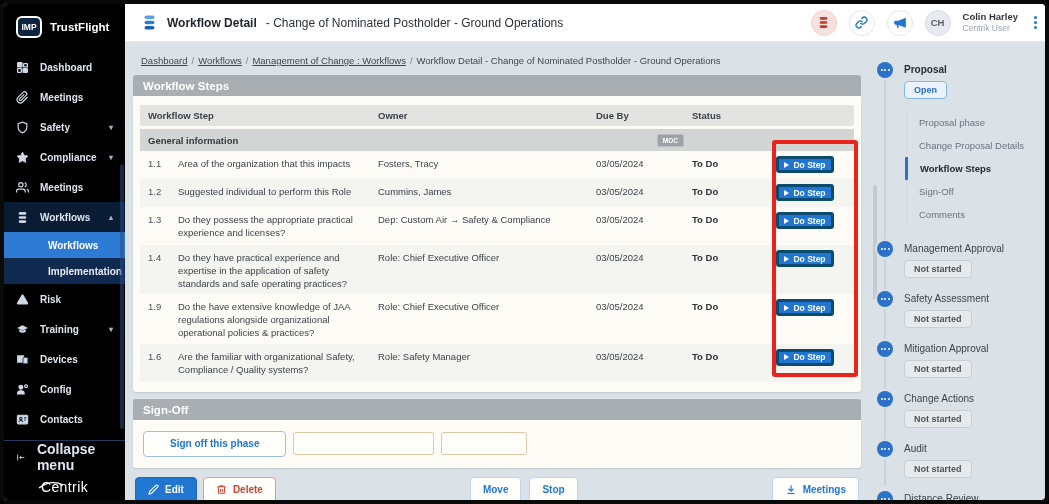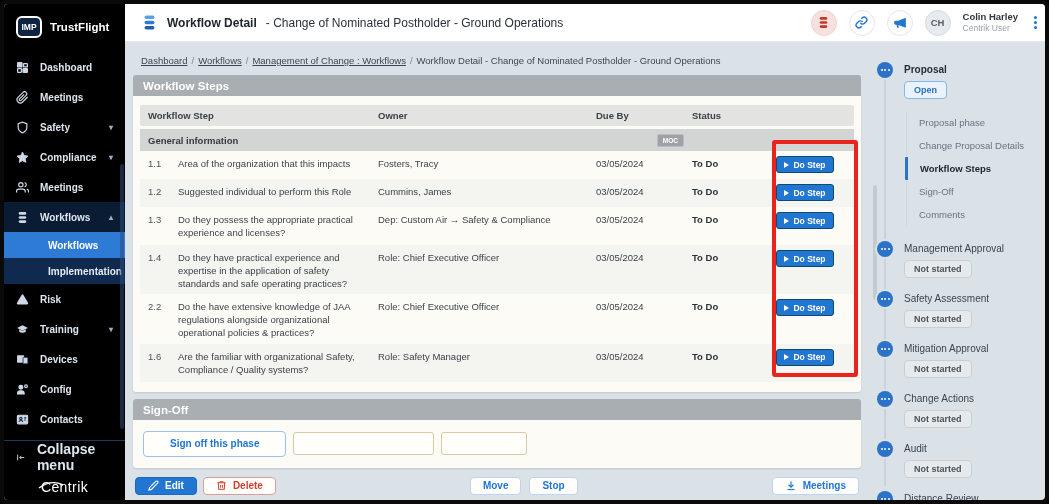--- a/index.html
+++ b/index.html
@@ -60,30 +60,30 @@
   .grow{background:#d3d4d4;margin-top:3px;min-height:22px;align-items:center;}
   .grow .glabel{grid-column:1 / span 3;font-size:9.5px;font-weight:bold;color:#343a40;padding:5px 8px;}
   .moc{justify-self:end;background:#9ea2a6;border:1px solid #b9bdc1;color:#fff;font-size:6.5px;font-weight:bold;padding:2px 5px;border-radius:2px;margin-right:2px;}
   .trow{border-bottom:1px solid #ececе8;}
   .trow .c{font-size:9.5px;color:#3c434b;padding:7px 6px 4px;line-height:1.35;}
   .trow .num{color:#4a525a;padding-left:8px;}
   .trow .status{font-weight:bold;color:#2d333a;}
   .trow.alt{background:#f4f4f0;}
   .h28{min-height:28px;} .h38{min-height:38px;} .h48{min-height:47px;}
   .act{display:flex;justify-content:flex-start;padding:5px 0 0 6px;}
-  .dostep{background:#2176d2;border:1px solid #0c4a6e;color:#fff;font-size:8.5px;font-weight:bold;border-radius:3px;height:17px;width:58px;display:flex;align-items:center;justify-content:center;gap:4px;cursor:pointer;padding:0;}
+  .dostep{background:#2176d2;border:3px solid #0c4a6e;color:#fff;font-size:8.5px;font-weight:bold;border-radius:3px;height:17px;width:58px;display:flex;align-items:center;justify-content:center;gap:4px;cursor:pointer;padding:0;}
   .play{width:0;height:0;border-left:5px solid #fff;border-top:3.5px solid transparent;border-bottom:3.5px solid transparent;display:inline-block;}
 
   .signoff-card{height:48px;display:flex;align-items:center;gap:7px;padding:0 10px;margin-bottom:0;}
   .signoff-btn{background:#fffefb;border:1px solid #9cc0e8;color:#2176d2;font-size:10px;font-weight:bold;border-radius:4px;height:26px;padding:0 26px;cursor:pointer;}
   .so-input{border:1px solid #dcc9a4;background:#fffefb;border-radius:3px;height:23px;outline:none;padding:0 6px;font-size:10px;}
   .so-input.w1{width:141px;} .so-input.w2{width:86px;}
 
   .footer-bar{display:flex;align-items:center;margin-top:9px;padding:0 2px 0 2px;}
-  .btn{height:18px;border-radius:4px;font-size:10px;font-weight:bold;display:inline-flex;align-items:center;justify-content:center;gap:6px;cursor:pointer;border:1px solid transparent;padding:0 12px;}
+  .btn{height:26px;border-radius:4px;font-size:10px;font-weight:bold;display:inline-flex;align-items:center;justify-content:center;gap:6px;cursor:pointer;border:1px solid transparent;padding:0 12px;}
   .btn-edit{background:#2176d2;border-color:#1d68bb;color:#fff;}
   .btn-delete{background:#fffefb;border-color:#dc9b94;color:#cf3f30;margin-left:6px;}
   .btn-outline{background:#fffefb;border-color:#bcd4ef;color:#2176d2;}
   .center-group{flex:1;display:flex;justify-content:center;gap:8px;}
   .btn-download{margin-left:auto;}
 
   
   .phases{flex:1;position:relative;padding:20px 6px 0 10px;font-size:10px;}
   .tl-line{position:absolute;left:17px;top:34px;bottom:14px;width:2px;background:#c9d1d9;}
   .phase{position:relative;display:flex;gap:11px;margin-bottom:13px;}
@@ -345,21 +345,21 @@
             <div class="c">03/05/2024</div>
             <div class="c status">To Do</div>
             <div class="act">
                   <button class="dostep">
                     <span class="play"></span>
                     <span>Do Step</span>
                   </button>
                 </div>
           </div>
           <div class="tgrid trow h48">
-            <div class="c num">2.2</div>
+            <div class="c num">1.9</div>
             <div class="c">Do the have extensive knowledge of JAA regulations alongside organizational operational policies &amp; practices?</div>
             <div class="c">Role: Chief Executive Officer</div>
             <div class="c">03/05/2024</div>
             <div class="c status">To Do</div>
             <div class="act">
                   <button class="dostep">
                     <span class="play"></span>
                     <span>Do Step</span>
                   </button>
                 </div>

